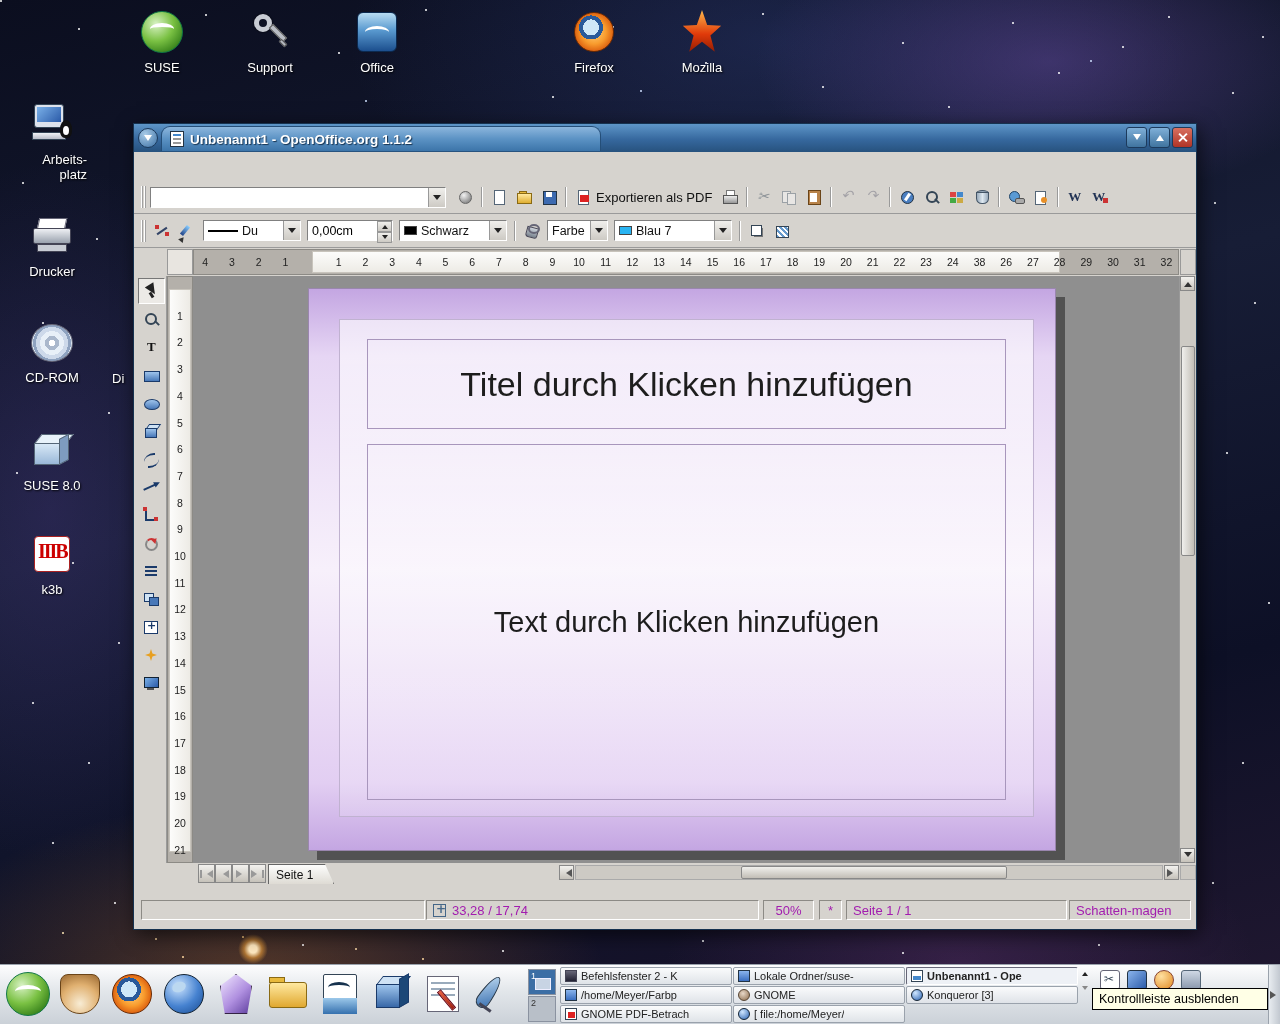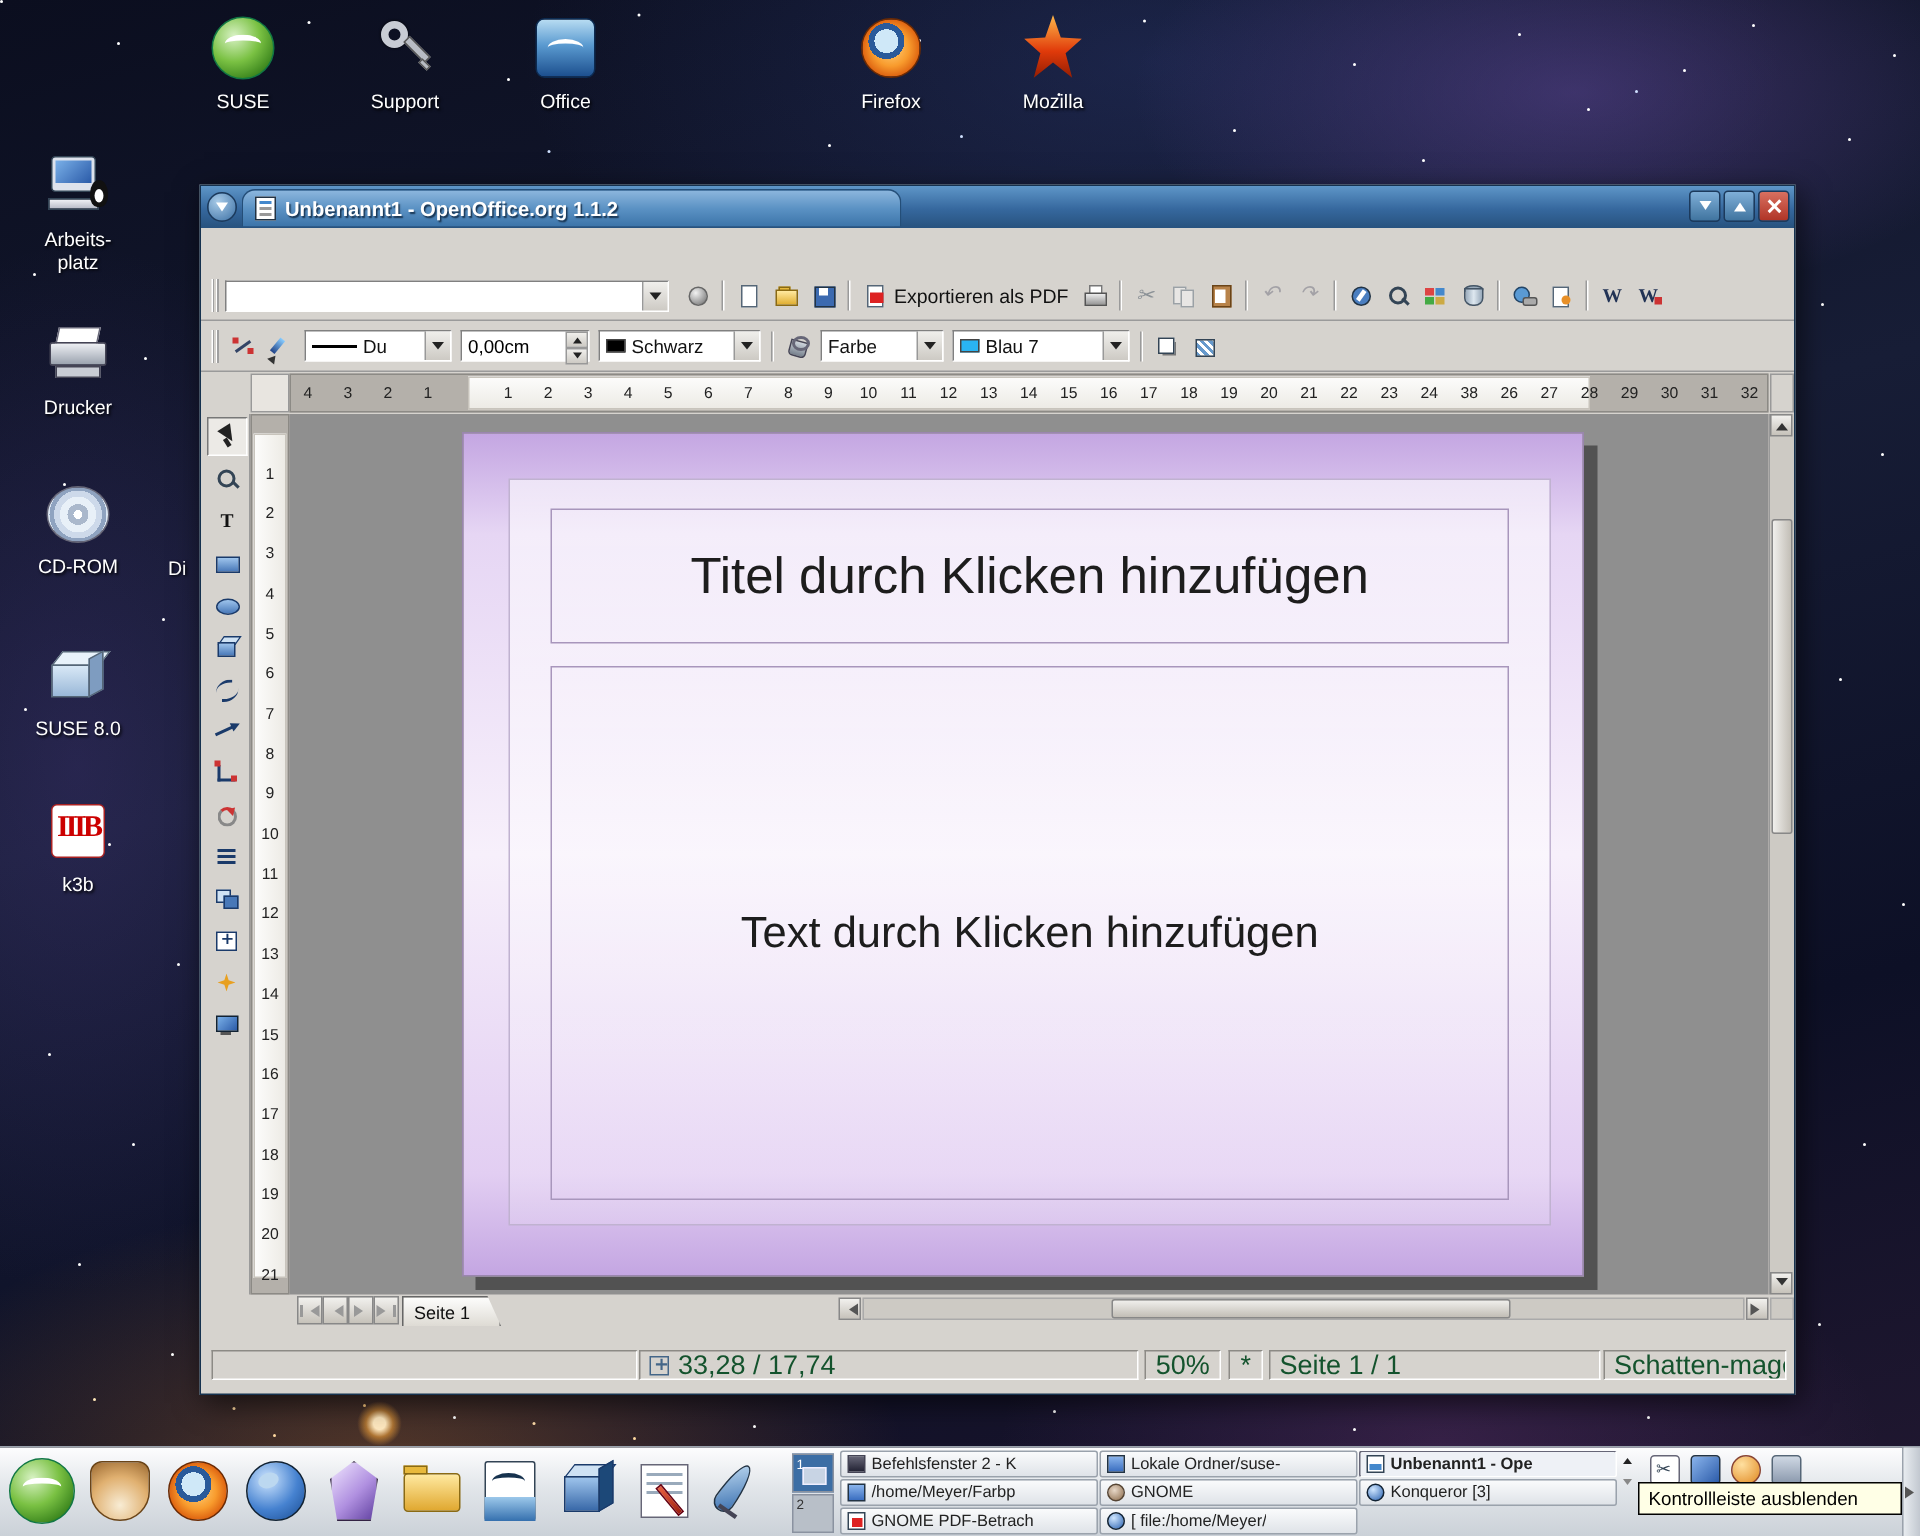--- a/index.html
+++ b/index.html
@@ -110,21 +110,21 @@
 .tri-d2{width:0;height:0;border:3px solid transparent;border-top:4px solid #222;margin-top:2px;}
 .tri-l{width:0;height:0;border:4px solid transparent;border-right:6px solid #555;}
 .tri-r{width:0;height:0;border:4px solid transparent;border-left:6px solid #555;}
 .urlbox{width:296px;margin-right:6px;}
 .line-style{width:98px;margin:0 3px;}
 .line-sample{width:30px;height:0;border-top:2px solid #000;margin-right:4px;}
 .spin{width:86px;height:21px;background:#fff;border:1px solid;border-color:#808080 #fff #fff #808080;display:flex;align-items:center;font-size:12.5px;padding-left:4px;margin:0 3px;}
 .spin-btns{margin-left:auto;width:15px;height:100%;display:flex;flex-direction:column;}
 .spin-btns div{flex:1;background:linear-gradient(#f0efec,#cdcac4);border:1px solid #999;display:flex;align-items:center;justify-content:center;}
 .line-color{width:108px;margin:0 3px;}
-.fill-type{width:82px;margin:0 3px;}
+.fill-type{width:61px;margin:0 3px;}
 .fill-color{width:118px;margin:0 3px;}
 .swatch{width:13px;height:9px;border:1px solid #444;margin-right:4px;flex:none;}
 .swatch.black{background:#000;}
 .swatch.blue{background:#29b4f2;}
 
 
 .ic{width:17px;height:16px;position:relative;display:block;}
 .ic::before,.ic::after{content:"";position:absolute;}
 .ic-stop::before{left:3px;top:2px;width:11px;height:11px;border-radius:50%;background:radial-gradient(circle at 35% 30%,#f2f2f2,#8c8c8c 75%);border:1px solid #666;}
 .ic-newdoc::before{left:4px;top:1px;width:9px;height:13px;background:#fff;border:1px solid #567;}
@@ -232,21 +232,21 @@
 .nb .tri-r{border-left-color:#999;}
 .nb-bar{width:2px;height:8px;background:#999;}
 .pagetab{position:absolute;left:134px;top:1px;width:66px;height:20px;background:linear-gradient(#fdfdfc,#dedbd4);border:1px solid #666;border-bottom:none;clip-path:polygon(0 0,calc(100% - 9px) 0,100% 100%,0 100%);display:flex;align-items:center;padding-left:7px;font-size:12px;color:#111;}
 .hs-left{position:absolute;left:425px;top:2px;}
 .hs-right{position:absolute;right:17px;top:2px;}
 .hs-track{position:absolute;left:441px;right:33px;top:2px;height:15px;background:#cdcac4;border:1px solid #aaa;}
 .hthumb{position:absolute;left:165px;width:266px;top:0;bottom:0;background:linear-gradient(#f0efec,#c2beb6);border:1px solid #888;border-radius:2px;}
 .tab-corner{position:absolute;right:0;top:2px;width:16px;height:15px;background:#cdcac4;border:1px solid #aaa;}
 
 
-.statusbar{position:absolute;left:0;top:774px;right:0;height:25px;font-size:18px;color:#14532d;}
+.statusbar{position:absolute;left:0;top:774px;right:0;height:25px;font-size:13px;color:#a21caf;}
 .sf{position:absolute;top:2px;height:20px;border:1px solid;border-color:#8c8a85 #fff #fff #8c8a85;display:flex;align-items:center;padding:0 6px;overflow:hidden;white-space:nowrap;}
 .f1{left:7px;width:284px;}
 .f2{left:292px;width:333px;}
 .f3{left:629px;width:51px;justify-content:center;}
 .f4{left:685px;width:23px;justify-content:center;}
 .f5{left:712px;width:221px;}
 .f6{left:935px;width:122px;}
 .pos-ic{width:13px;height:13px;border:1px solid #468;margin-right:6px;position:relative;flex:none;}
 .pos-ic::before{content:"+";position:absolute;left:2px;top:-3px;font:bold 12px "DejaVu Sans",sans-serif;color:#468;}
 
@@ -339,21 +339,21 @@
       </div>
     <div class="lbl">Firefox</div>
   </div>
   <div class="dicon" style="left:654px;top:8px;">
     <div class="art a-moz">
         <i class="b"></i>
       </div>
     <div class="lbl">Mozilla</div>
   </div>
 
-  <div class="dicon" style="left:4px;top:100px;width:96px;">
+  <div class="dicon" style="left:4px;top:100px;width:96px;text-align:right;">
     <div class="art a-pc">
         <i class="m"></i>
         <i class="s"></i>
         <i class="k"></i>
         <i class="p"></i>
         <i class="p2"></i>
       </div>
     <div class="lbl" style="width:70px;margin:0 auto;">Arbeits- platz</div>
   </div>
   <div class="dicon" style="left:4px;top:212px;">

